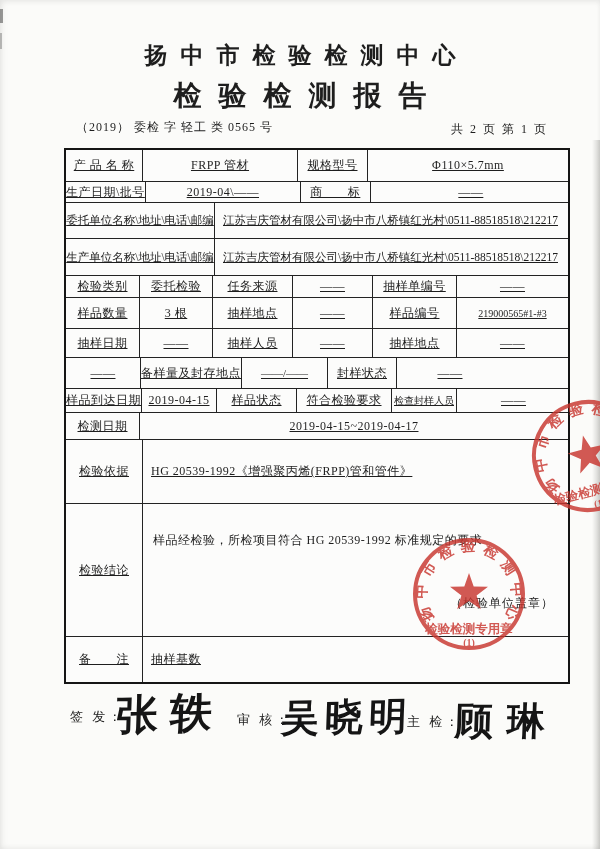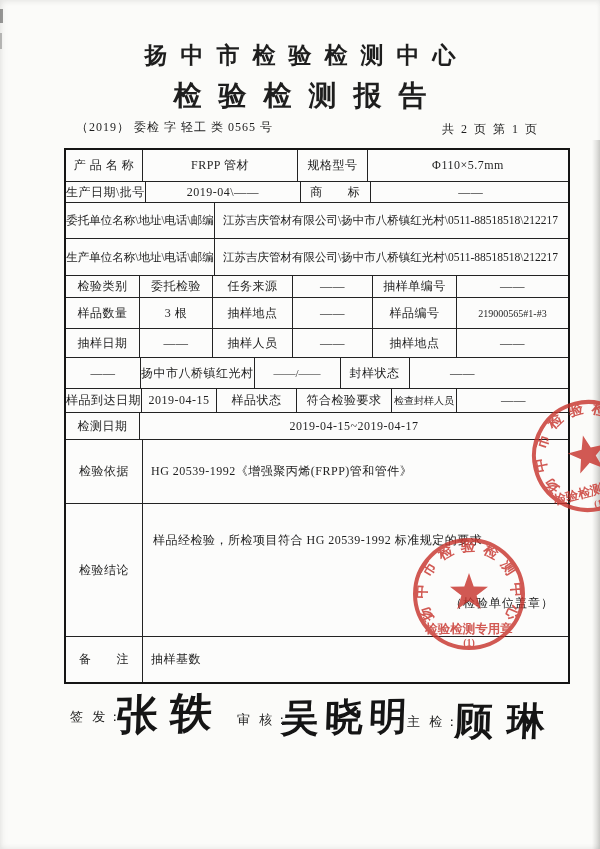--- a/index.html
+++ b/index.html
@@ -13,23 +13,23 @@
   .edge-mark1{position:absolute;left:0;top:9px;width:3px;height:14px;background:#3a3a3a;opacity:.5;}
   .edge-mark2{position:absolute;left:0;top:33px;width:2px;height:16px;background:#4a4a4a;opacity:.35;}
   .right-band{position:absolute;right:0;top:140px;width:8px;height:709px;
     background:linear-gradient(to right, rgba(120,120,115,0), rgba(105,105,100,.30));}
 
   .org-title{position:absolute;top:40px;left:0;right:0;text-align:center;
     font-size:23px;font-weight:bold;letter-spacing:13px;text-indent:13px;white-space:nowrap;}
   .report-title{position:absolute;top:77px;left:0;right:0;text-align:center;
     font-size:28px;font-weight:bold;letter-spacing:17px;text-indent:17px;white-space:nowrap;}
   .doc-no{position:absolute;top:119px;left:76px;font-size:12px;letter-spacing:1px;}
-  .page-info{position:absolute;top:121px;right:61px;font-size:12px;letter-spacing:2px;}
+  .page-info{position:absolute;top:121px;right:52px;font-size:12px;letter-spacing:2px;}
 
-  .rtable{position:absolute;left:64px;top:148px;width:502px;border:2.5px solid #151515;background:rgba(255,255,255,.35);}
+  .rtable{position:absolute;left:64px;top:148px;width:502px;border:2.5px solid #151515;background:rgba(255,255,255,.35);text-decoration:underline;}
   .t-row{display:flex;border-bottom:1.4px solid #232323;box-sizing:border-box;}
   .t-row:last-child{border-bottom:none;}
   .t-cell{box-sizing:border-box;border-right:1.4px solid #232323;
     display:flex;align-items:center;justify-content:center;
     font-size:12px;white-space:nowrap;letter-spacing:.5px;}
   .t-cell:last-child{border-right:none;}
   .t-cell.left{justify-content:flex-start;padding-left:8px;}
   
   .t-row:nth-child(3) .t-cell,.t-row:nth-child(4) .t-cell{font-size:11.5px;letter-spacing:0;}
   .t-row:nth-child(6) .t-cell:nth-child(6){font-size:10px;letter-spacing:0;}
@@ -106,21 +106,21 @@
       <div class="t-row" style="height: 29px;">
         <div class="t-cell" style="flex: 0 0 74px;">抽样日期</div>
         <div class="t-cell" style="flex: 0 0 73px;">——</div>
         <div class="t-cell" style="flex: 0 0 80px;">抽样人员</div>
         <div class="t-cell" style="flex: 0 0 80px;">——</div>
         <div class="t-cell" style="flex: 0 0 84px;">抽样地点</div>
         <div class="t-cell" style="flex: 0 0 111px;">——</div>
       </div>
       <div class="t-row" style="height: 31px;">
         <div class="t-cell" style="flex: 0 0 75px;">——</div>
-        <div class="t-cell" style="flex: 0 0 92px;">扬中市八桥镇红光村</div>
+        <div class="t-cell" style="flex: 0 0 92px;">备样量及封存地点</div>
         <div class="t-cell" style="flex: 0 0 86px;">——/——</div>
         <div class="t-cell" style="flex: 0 0 69px;">封样状态</div>
         <div class="t-cell" style="flex: 0 0 106px;">——</div>
       </div>
       <div class="t-row" style="height: 24px;">
         <div class="t-cell" style="flex: 0 0 74px;">样品到达日期</div>
         <div class="t-cell" style="flex: 0 0 75px;">2019-04-15</div>
         <div class="t-cell" style="flex: 0 0 80px;">样品状态</div>
         <div class="t-cell" style="flex: 0 0 95px;">符合检验要求</div>
         <div class="t-cell" style="flex: 0 0 65px;">检查封样人员</div>

